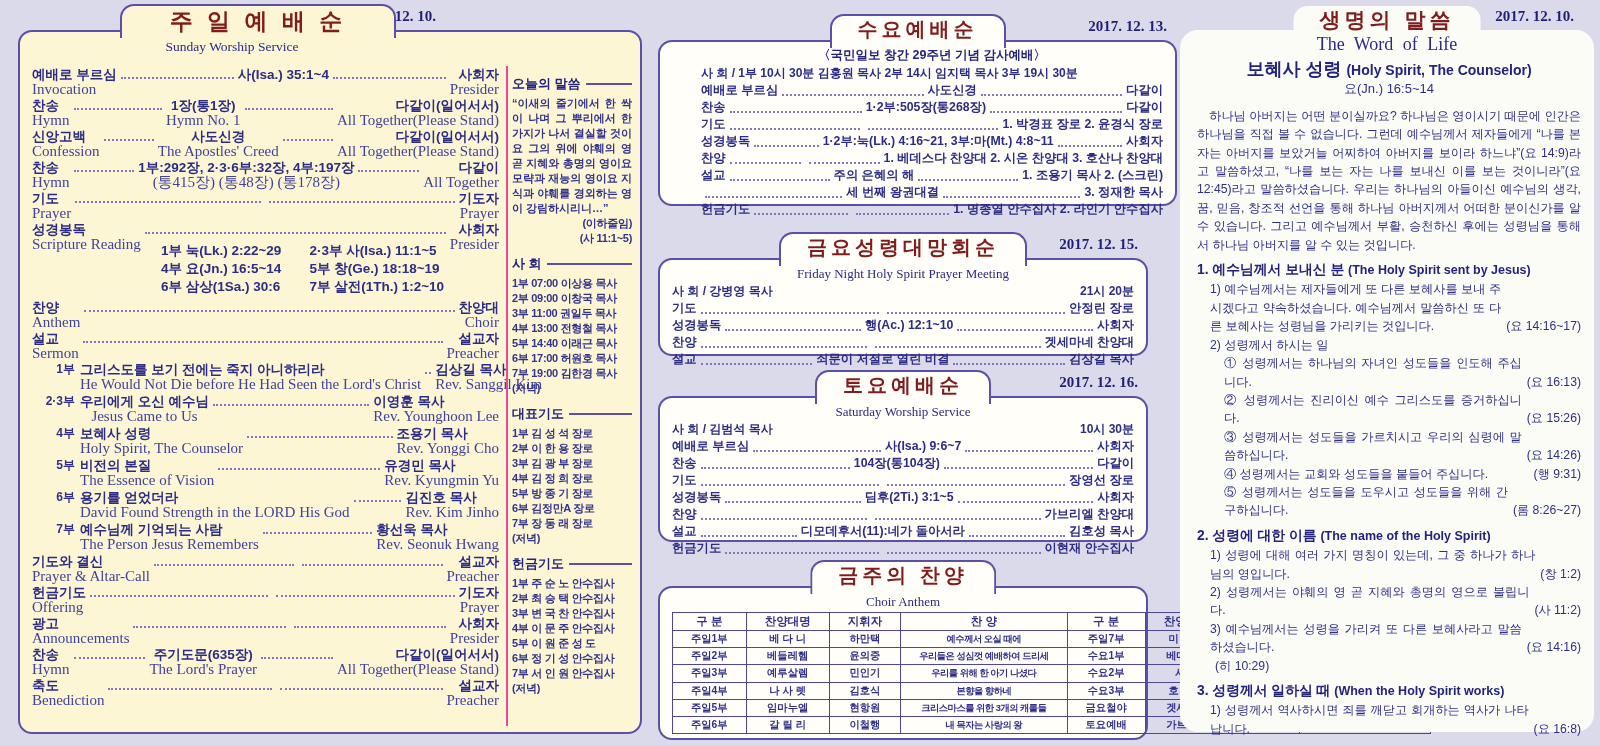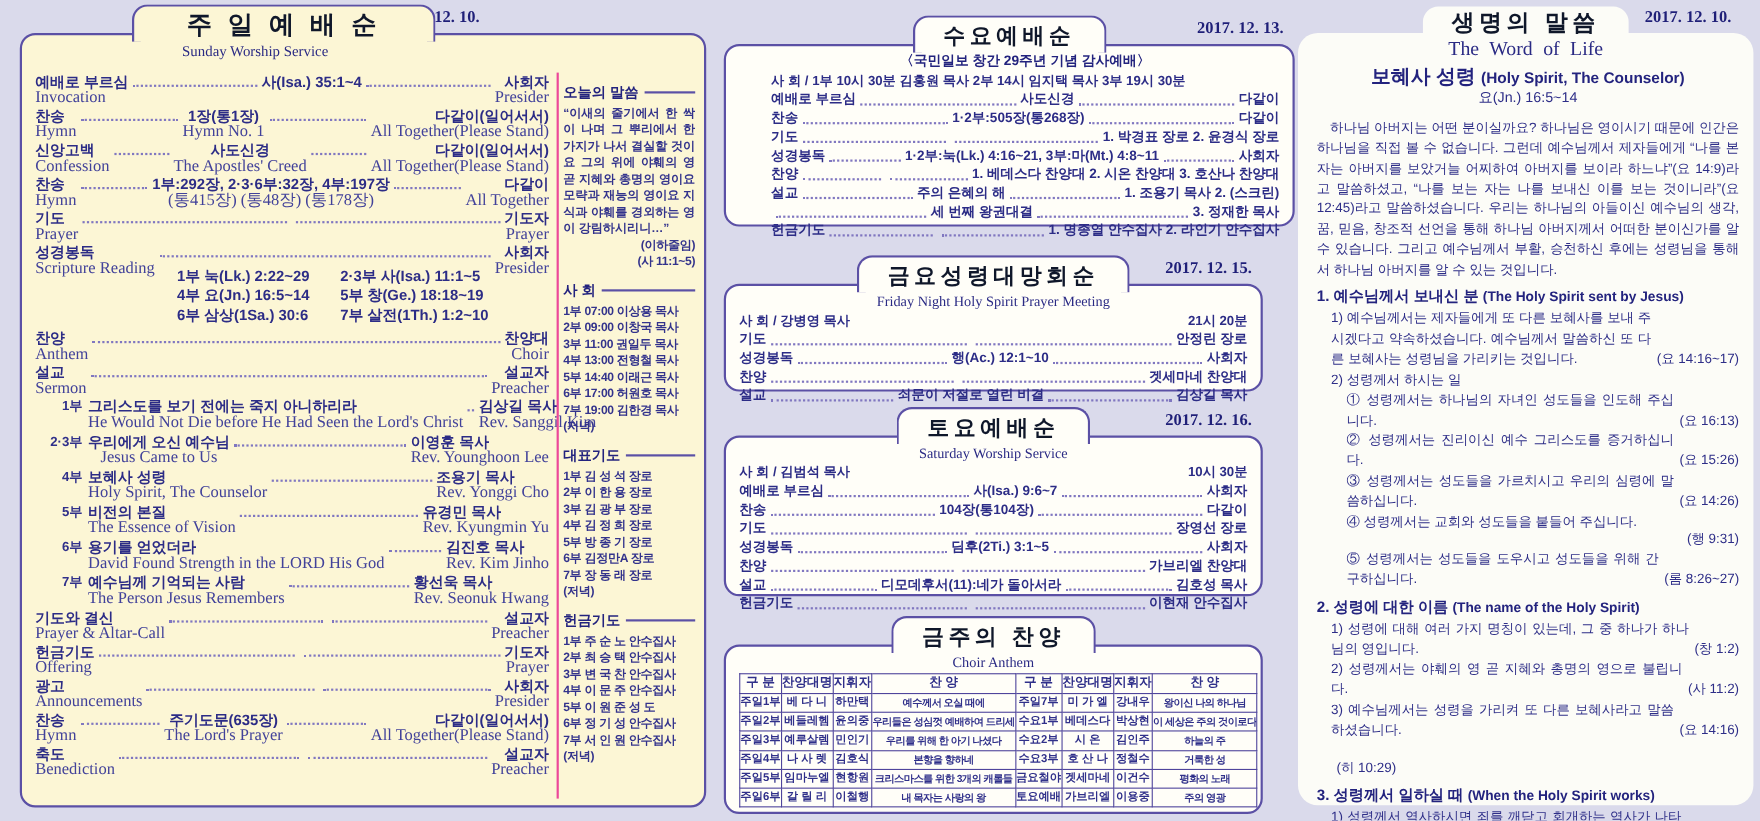--- a/index.html
+++ b/index.html
@@ -5,22 +5,22 @@
   html,body{margin:0;padding:0;}
   body{
     width:1600px;height:746px;position:relative;overflow:hidden;
     background:#dadaeb;color:#30308a;
     font-family:"Liberation Sans",sans-serif;
   }
   .panel{position:absolute;background:#fffef8;border:2px solid #5b50a5;border-radius:14px;}
   .ptab{
     position:absolute;top:-28px;left:50%;transform:translateX(-50%);
     background:#fffef8;border:2px solid #5b50a5;border-bottom:none;
-    border-radius:14px 14px 0 0;height:32px;display:flex;align-items:center;justify-content:center;
-    padding:0 26px;font-weight:bold;font-size:20px;letter-spacing:4px;color:#0f172a;white-space:nowrap;z-index:2;
+    border-radius:14px 14px 0 0;height:32px;display:flex;justify-content:center;
+    padding:0 26px;font-weight:bold;font-size:20px;letter-spacing:4px;color:#7f1d1d;white-space:nowrap;z-index:2;
   }
   .pdate{position:absolute;top:-24px;right:8px;font-family:"Liberation Serif",serif;font-weight:bold;font-size:15px;color:#1f1f78;white-space:nowrap;}
 
   
   .sun{left:18px;top:30px;width:620px;height:700px;background:#fcf6d5;}
   .sun .ptab{left:100px;transform:none;width:220px;background:#fcf6d5;font-size:23px;}
   .sun .pdate{right:204px;}
   .sun-sub{position:absolute;top:7px;left:62px;width:300px;text-align:center;font-family:"Liberation Serif",serif;font-size:13.5px;color:#2a2a84;}
   .sun-body{position:absolute;top:34px;left:12px;right:8px;bottom:6px;display:flex;}
   .sun-main{flex:1;min-width:0;padding-right:7px;}
@@ -54,41 +54,41 @@
   .anth{left:658px;top:586px;width:486px;height:150px;}
   .mid-body{padding:5px 12px 3px;}
   .msub{text-align:center;font-weight:bold;font-size:12.5px;line-height:17px;color:#23237e;}
   .msub-en{text-align:center;font-family:"Liberation Serif",serif;font-size:13px;line-height:17px;color:#2a2a84;}
   .mrow{display:flex;align-items:baseline;font-size:12.3px;font-weight:bold;line-height:17px;white-space:nowrap;color:#2c2c86;}
   .mrow .dg{flex:1;margin:0 4px 3px;}
   .msa{display:flex;justify-content:space-between;font-size:12px;font-weight:bold;line-height:18px;white-space:nowrap;color:#2c2c86;}
 
   .anth table{width:100%;border-collapse:collapse;margin-top:2px;}
   .anth th,.anth td{border:1px solid #4f459c;text-align:center;white-space:nowrap;overflow:hidden;
-    font-weight:bold;padding:0 0;color:#30308a;}
+    font-weight:bold;padding:0 18px;color:#30308a;}
   .anth th{font-size:11.5px;line-height:17px;}
   .anth td{font-size:10.3px;line-height:16.2px;}
   .anth td:nth-child(4),.anth td:nth-child(8){font-size:9.3px;letter-spacing:-0.5px;}
 
   
   .word{left:1180px;top:30px;width:414px;height:702px;background:#fcfcf7;border:none;border-radius:18px;}
   .word .ptab{border:none;background:#fcfcf7;top:-24px;height:28px;font-size:21px;}
   .word .pdate{right:20px;top:-22px;}
   .word-sub{position:absolute;top:4px;left:0;right:0;text-align:center;font-family:"Liberation Serif",serif;font-size:18px;word-spacing:5px;color:#2a2a84;}
   .word-body{position:absolute;top:26px;left:17px;right:13px;bottom:4px;font-size:12.2px;line-height:18.4px;color:#2e2e88;}
   .wtitle{text-align:center;font-size:18px;font-weight:bold;margin-top:4px;color:#23237e;white-space:nowrap;}
   .wtitle .wt-en{font-size:14px;font-weight:bold;}
   .wref{text-align:center;font-size:13px;margin:1px 0 8px;}
   .wp{text-align:justify;text-indent:1em;margin:4px 0;}
   .wsec-h{font-weight:bold;font-size:13.8px;margin:7px 0 1px;color:#23237e;}
   .wsec-h .wsec-en{font-weight:bold;font-size:12.5px;}
   .wline{display:flex;margin-left:13px;text-align:justify;}
   .wline[data-ind="2"]{margin-left:27px;}
   .wline .t{flex:1;}
-  .wline .ref{white-space:nowrap;align-self:flex-end;padding-left:5px;margin-top:16px;}
+  .wline .ref{white-space:nowrap;align-self:flex-end;padding-left:5px;}
 </style>
 </head>
 <body>
 
 <div class="panel sun">
   <div class="ptab">
     <span>주 일 예 배 순</span>
   </div>
   <div class="pdate">2017. 12. 10.</div>
   <div class="sun-sub">Sunday Worship Service</div>

